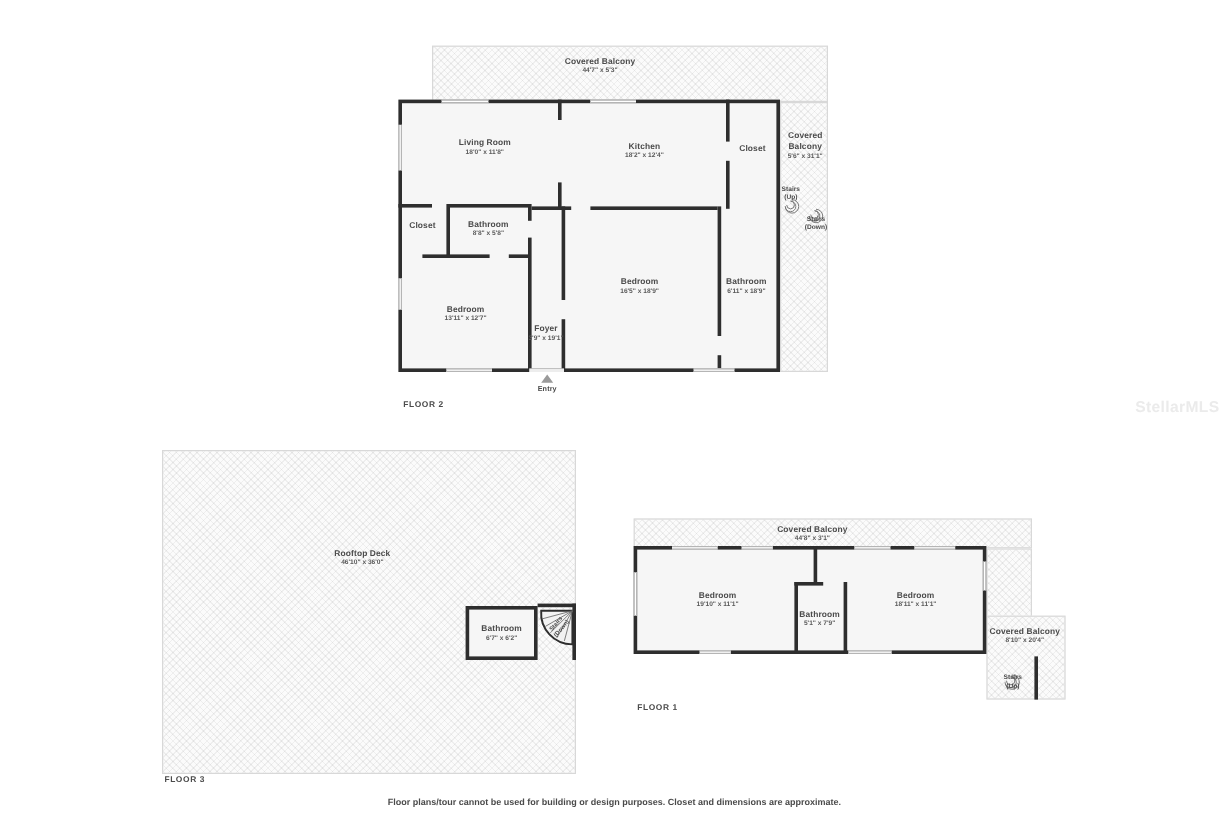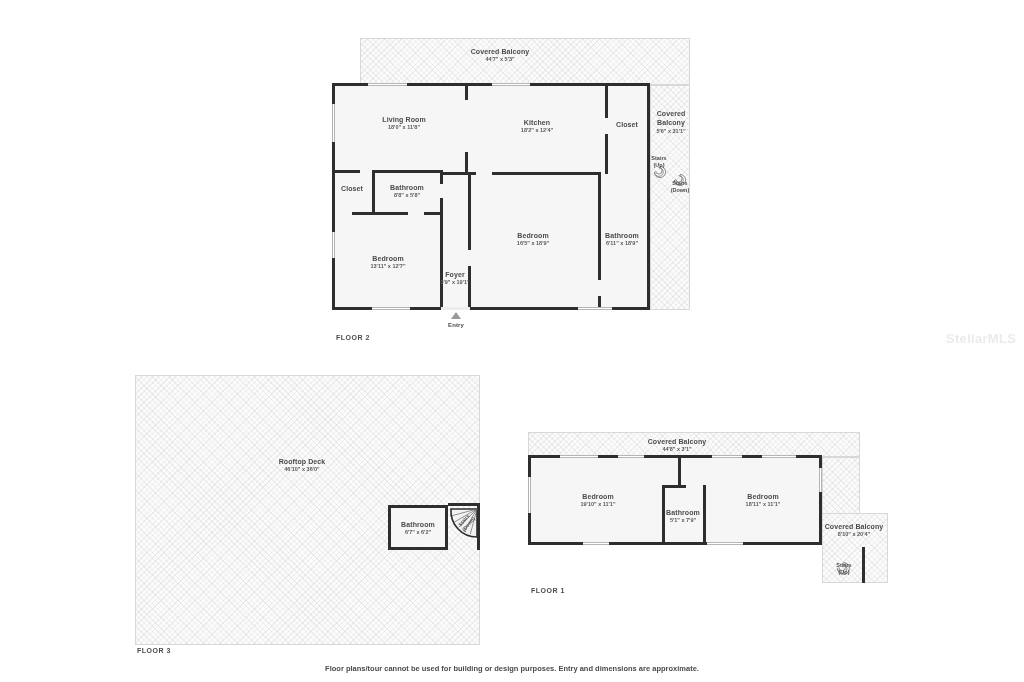--- a/index.html
+++ b/index.html
@@ -202,15 +202,15 @@
       <path d="M10 3 a7 7 0 1 1 -7 7 a5.5 5.5 0 1 0 5.5 -5.5 a4 4 0 1 1 -4 4" fill="none" stroke="#777" stroke-width="1"></path>
     </svg>
     <div class="stairs" style="left:828px;top:562px;width:32px;">
       <span>Stairs</span>
       <span>(Up)</span>
     </div>
     <div class="floor-tag" style="left:531px;top:587px;">FLOOR 1</div>
   </div>
 
   <div class="watermark" style="left:946px;top:331px;">StellarMLS</div>
-  <div class="disclaimer" style="top:664px;">Floor plans/tour cannot be used for building or design purposes. Entry and dimensions are approximate.</div>
+  <div class="disclaimer" style="top:664px;">Floor plans/tour cannot be used for building or design purposes. Closet and dimensions are approximate.</div>
 
 </div>
 
 </body></html>

